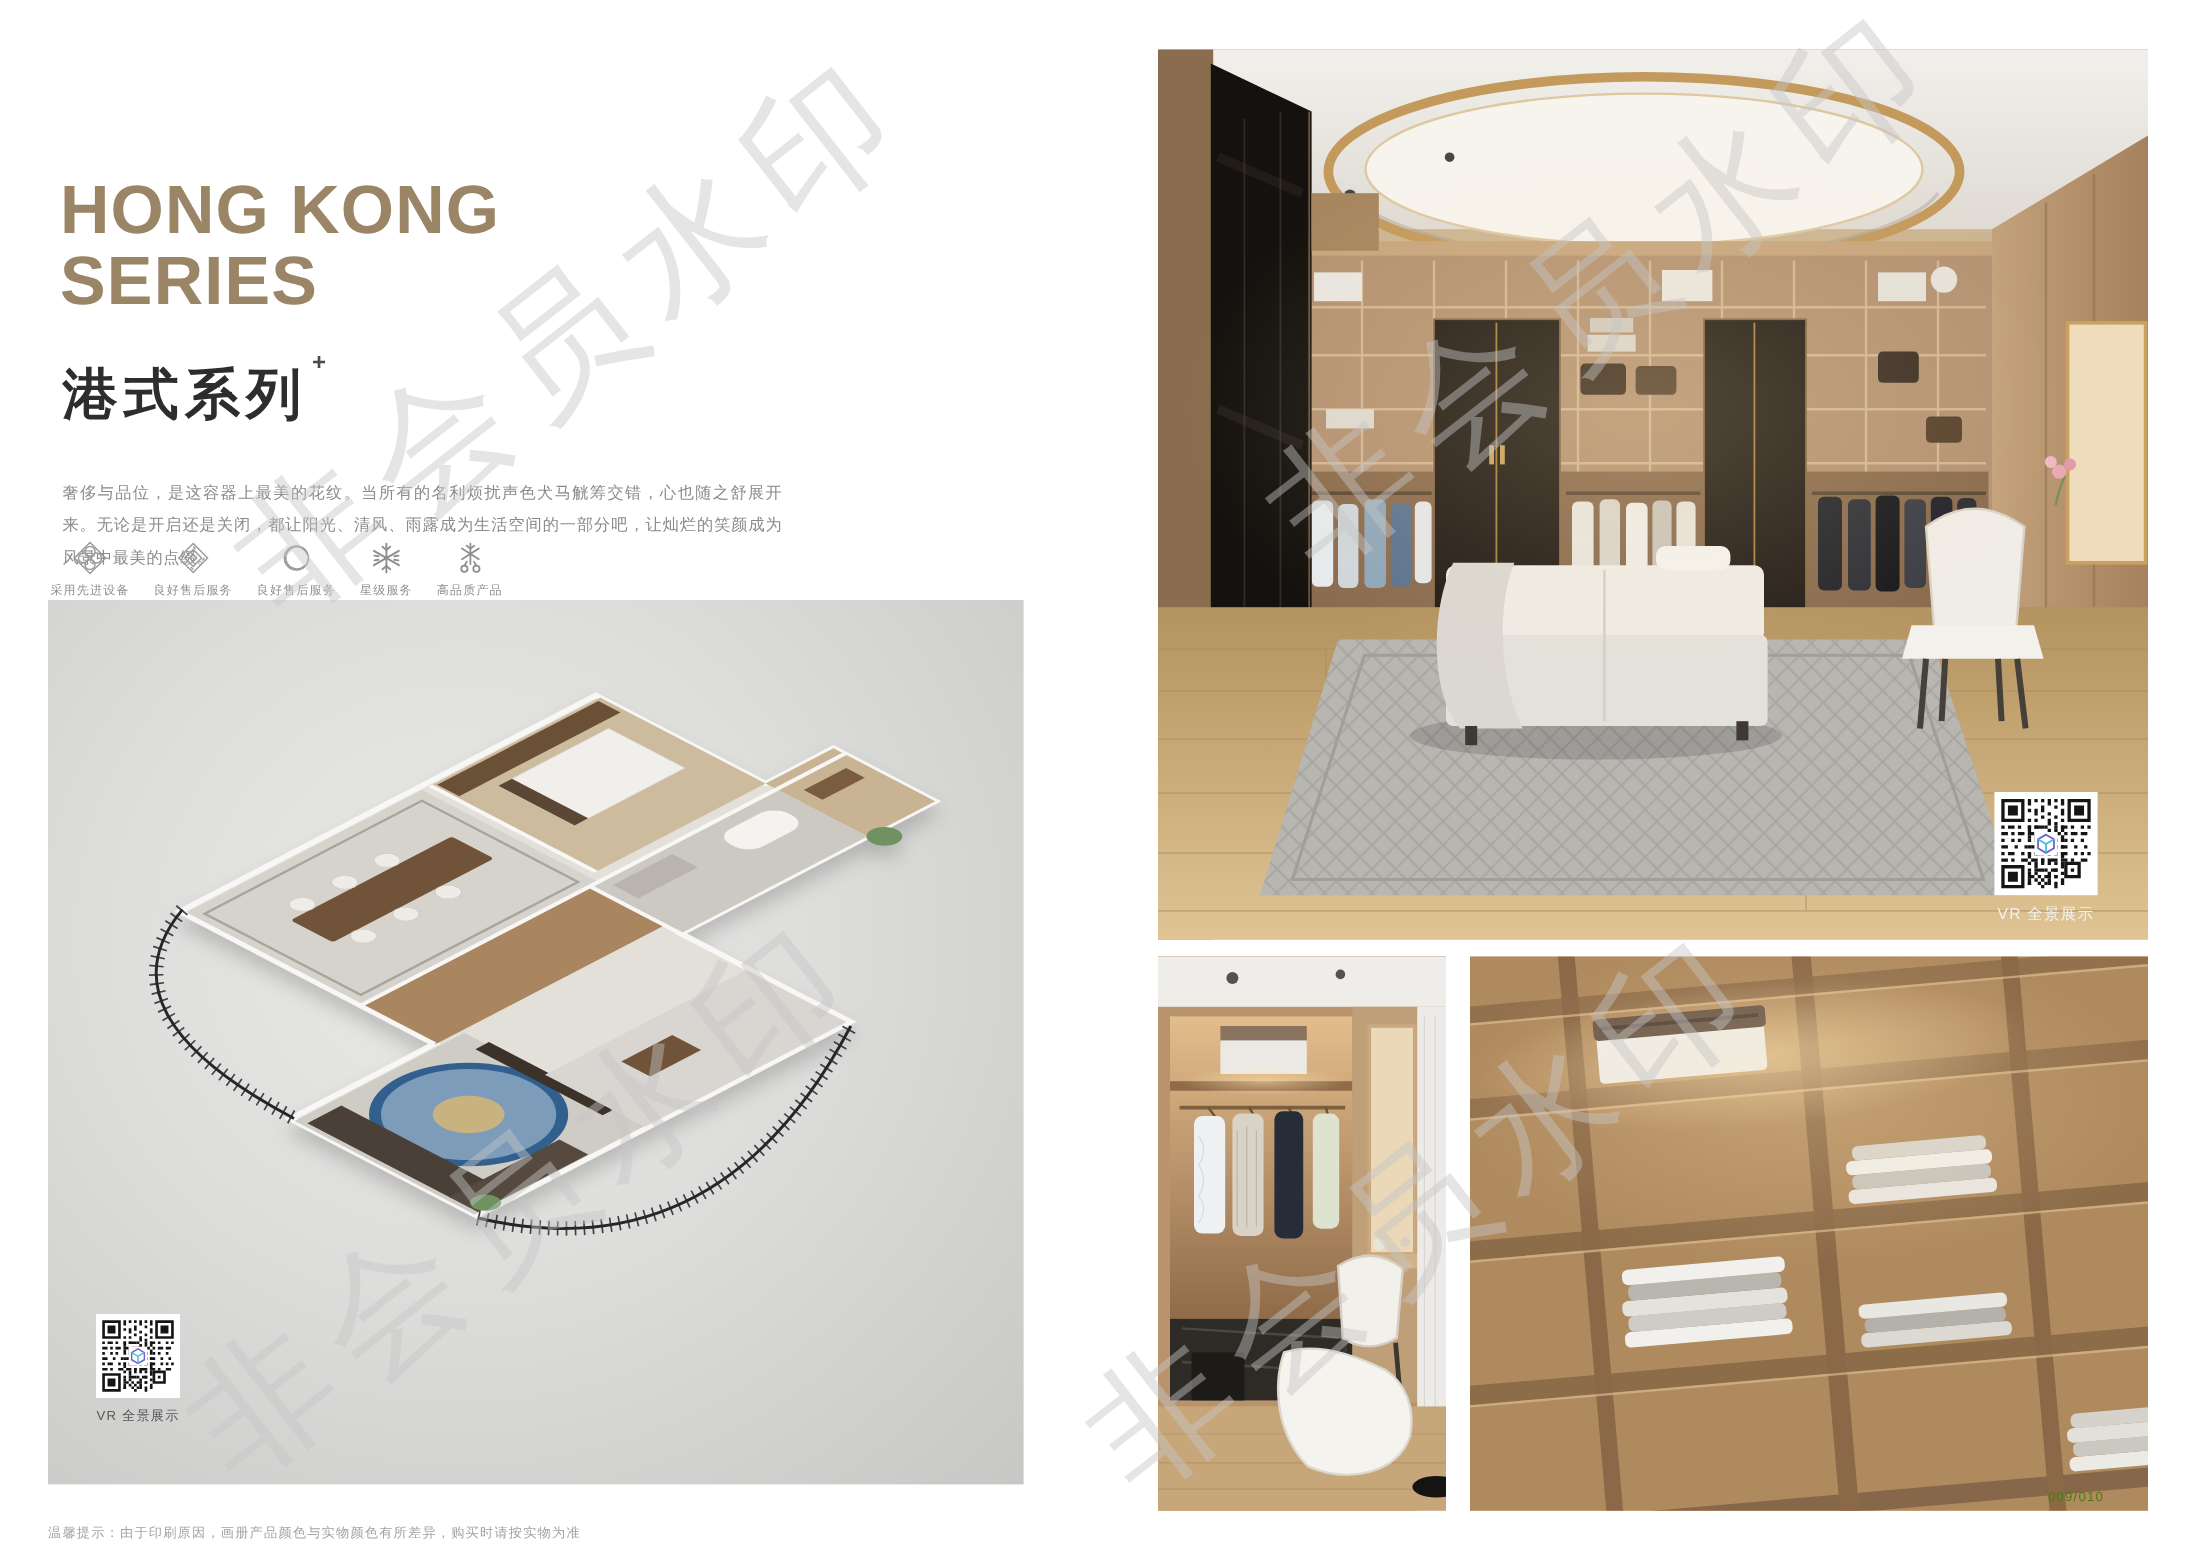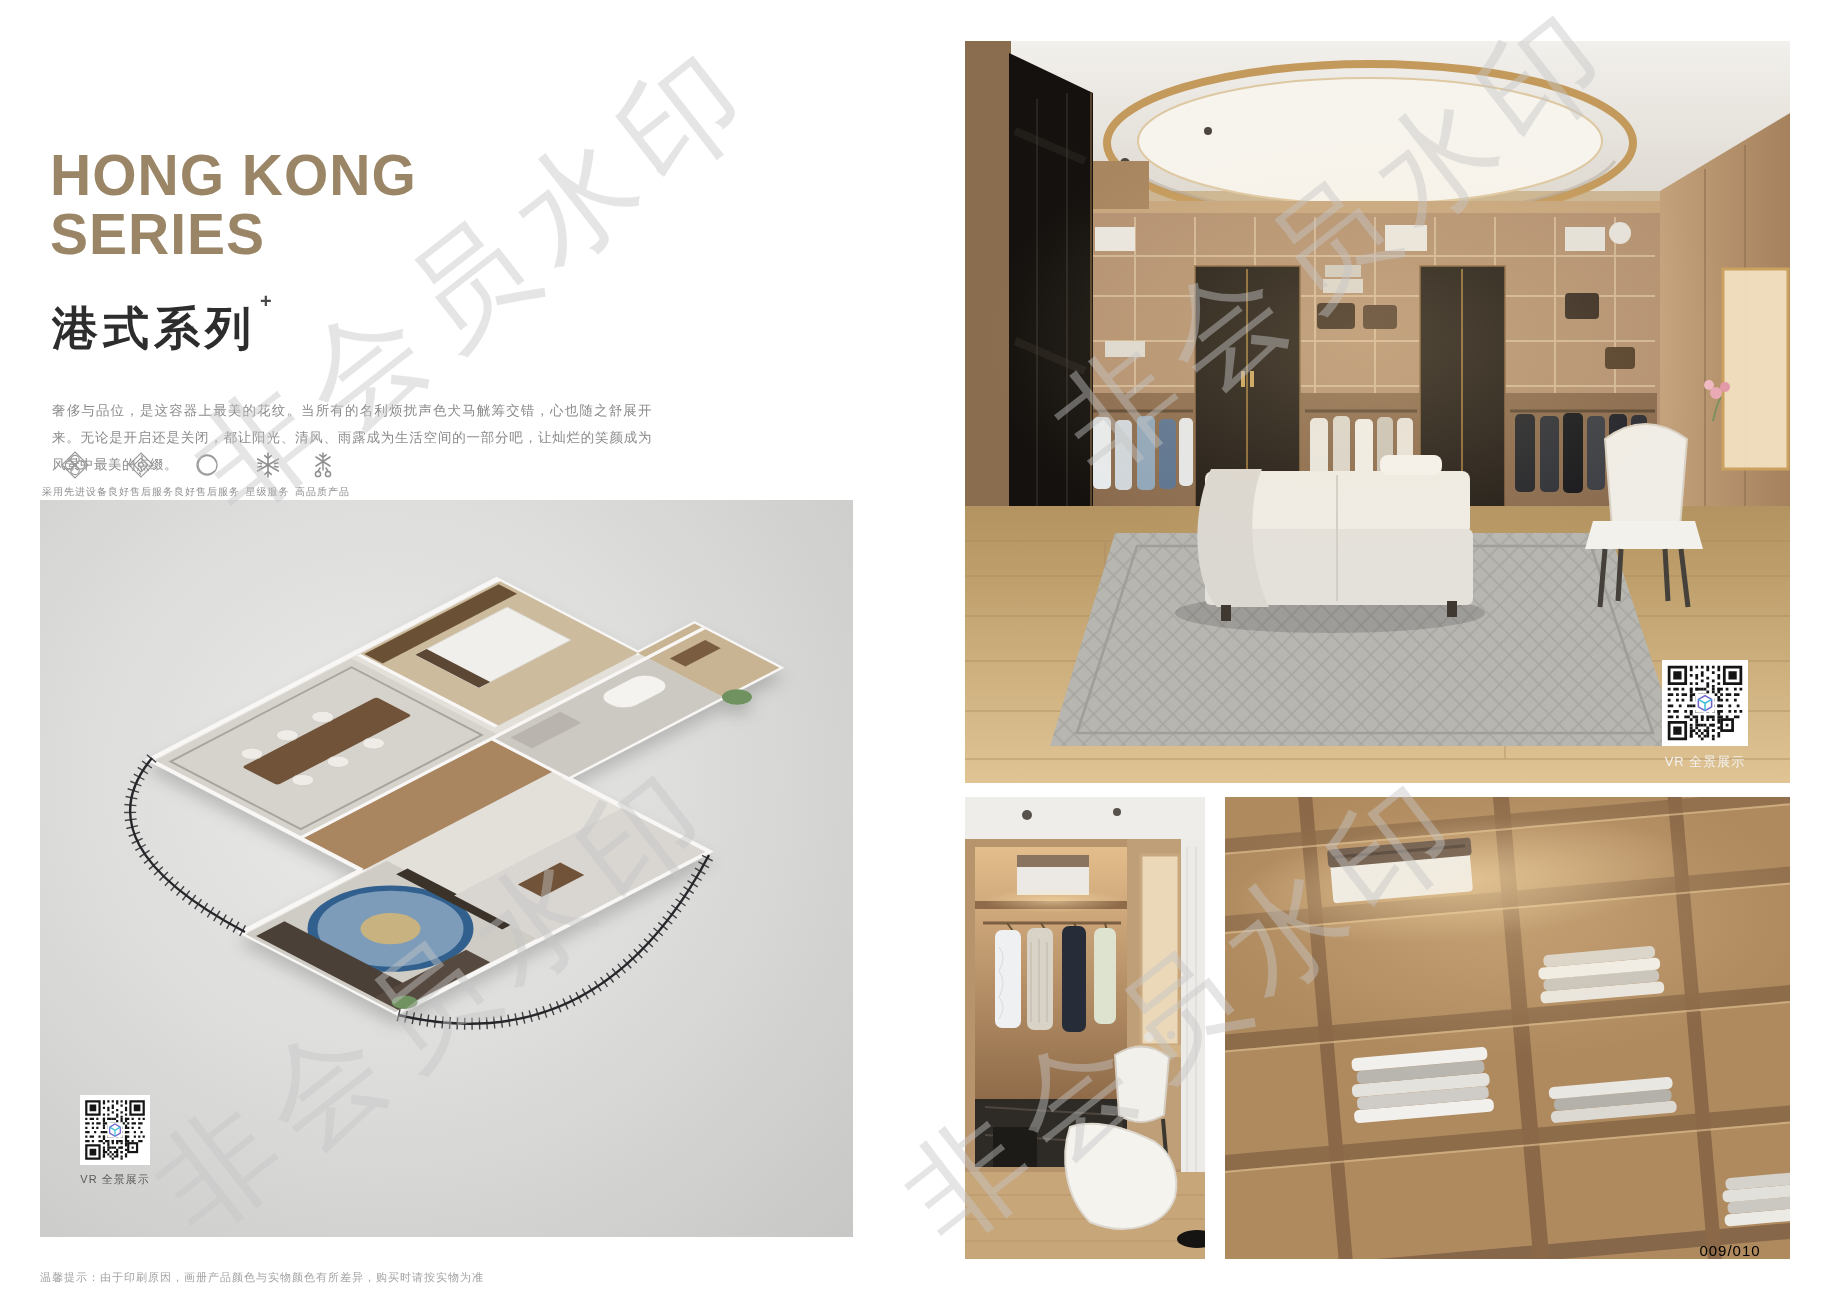--- a/index.html
+++ b/index.html
@@ -7,21 +7,21 @@
         font-family:"Liberation Sans",sans-serif;}
   svg{display:block;}
   
   .title{position:absolute;left:50px;top:146px;font-size:57px;line-height:59px;
          letter-spacing:1px;color:#9a8566;font-weight:700;}
   .subtitle{position:absolute;left:52px;top:298px;font-size:46px;color:#2d2d2d;
             letter-spacing:5px;font-weight:700;}
   .subtitle sup{font-size:20px;color:#4a4a4a;position:relative;top:-20px;left:4px;letter-spacing:0;}
   .desc{position:absolute;left:52px;top:383px;width:600px;font-size:13.5px;line-height:27px;
         color:#8b8b8b;letter-spacing:.5px;text-align:justify;}
-  .features{position:absolute;left:42px;top:450px;width:308px;display:flex;justify-content:space-between;}
+  .features{position:absolute;left:42px;top:450px;width:308px;display:flex;justify-content:space-between;gap:20px;}
   .feature{width:66px;text-align:center;}
   .feature svg{margin:0 auto 5px auto;}
   .feature .flabel{font-size:10px;color:#8f8f8f;letter-spacing:1px;white-space:nowrap;display:block;}
   
   .plan-panel{position:absolute;left:40px;top:500px;width:813px;height:737px;
               background:radial-gradient(ellipse at 42% 38%, #eaeae9 0%, #dddddc 45%, #c7c7c6 100%);
               overflow:hidden;}
   .qr-box{position:absolute;background:#fff;padding:3px;}
   .qr-plan{left:40px;top:595px;width:64px;height:64px;}
   .qr-main{left:697px;top:619px;width:80px;height:80px;}
@@ -29,21 +29,21 @@
   .vr-plan{left:30px;top:672px;width:90px;text-align:center;color:#5a5a5a;}
   .vr-main-label{left:688px;top:712px;width:104px;text-align:center;color:#f2f2f2;font-size:13px;}
   
   .photo{position:absolute;overflow:hidden;background:#cbb294;}
   .photo-main{left:965px;top:41px;width:825px;height:742px;}
   .photo-sub1{left:965px;top:797px;width:240px;height:462px;}
   .photo-sub2{left:1225px;top:797px;width:565px;height:462px;}
   
   .disclaimer{position:absolute;left:40px;top:1243px;font-size:11px;color:#a3a3a3;letter-spacing:1px;margin-top:27px;}
   .pagenum{position:absolute;left:1680px;top:1242px;width:100px;text-align:center;
-           font-size:15px;color:#000000;letter-spacing:1px;}
+           font-size:11px;color:#4d7c0f;letter-spacing:1px;}
   
   .wm{position:absolute;font-size:118px;letter-spacing:16px;color:rgba(198,198,198,.45);
       transform:rotate(-38deg);white-space:nowrap;z-index:40;pointer-events:none;}
   .wm1{left:142px;top:200px;}
   .wm2{left:1002px;top:160px;}
   .wm3{left:102px;top:920px;}
   .wm4{left:852px;top:930px;}
 </style>
 </head>
 <body>

